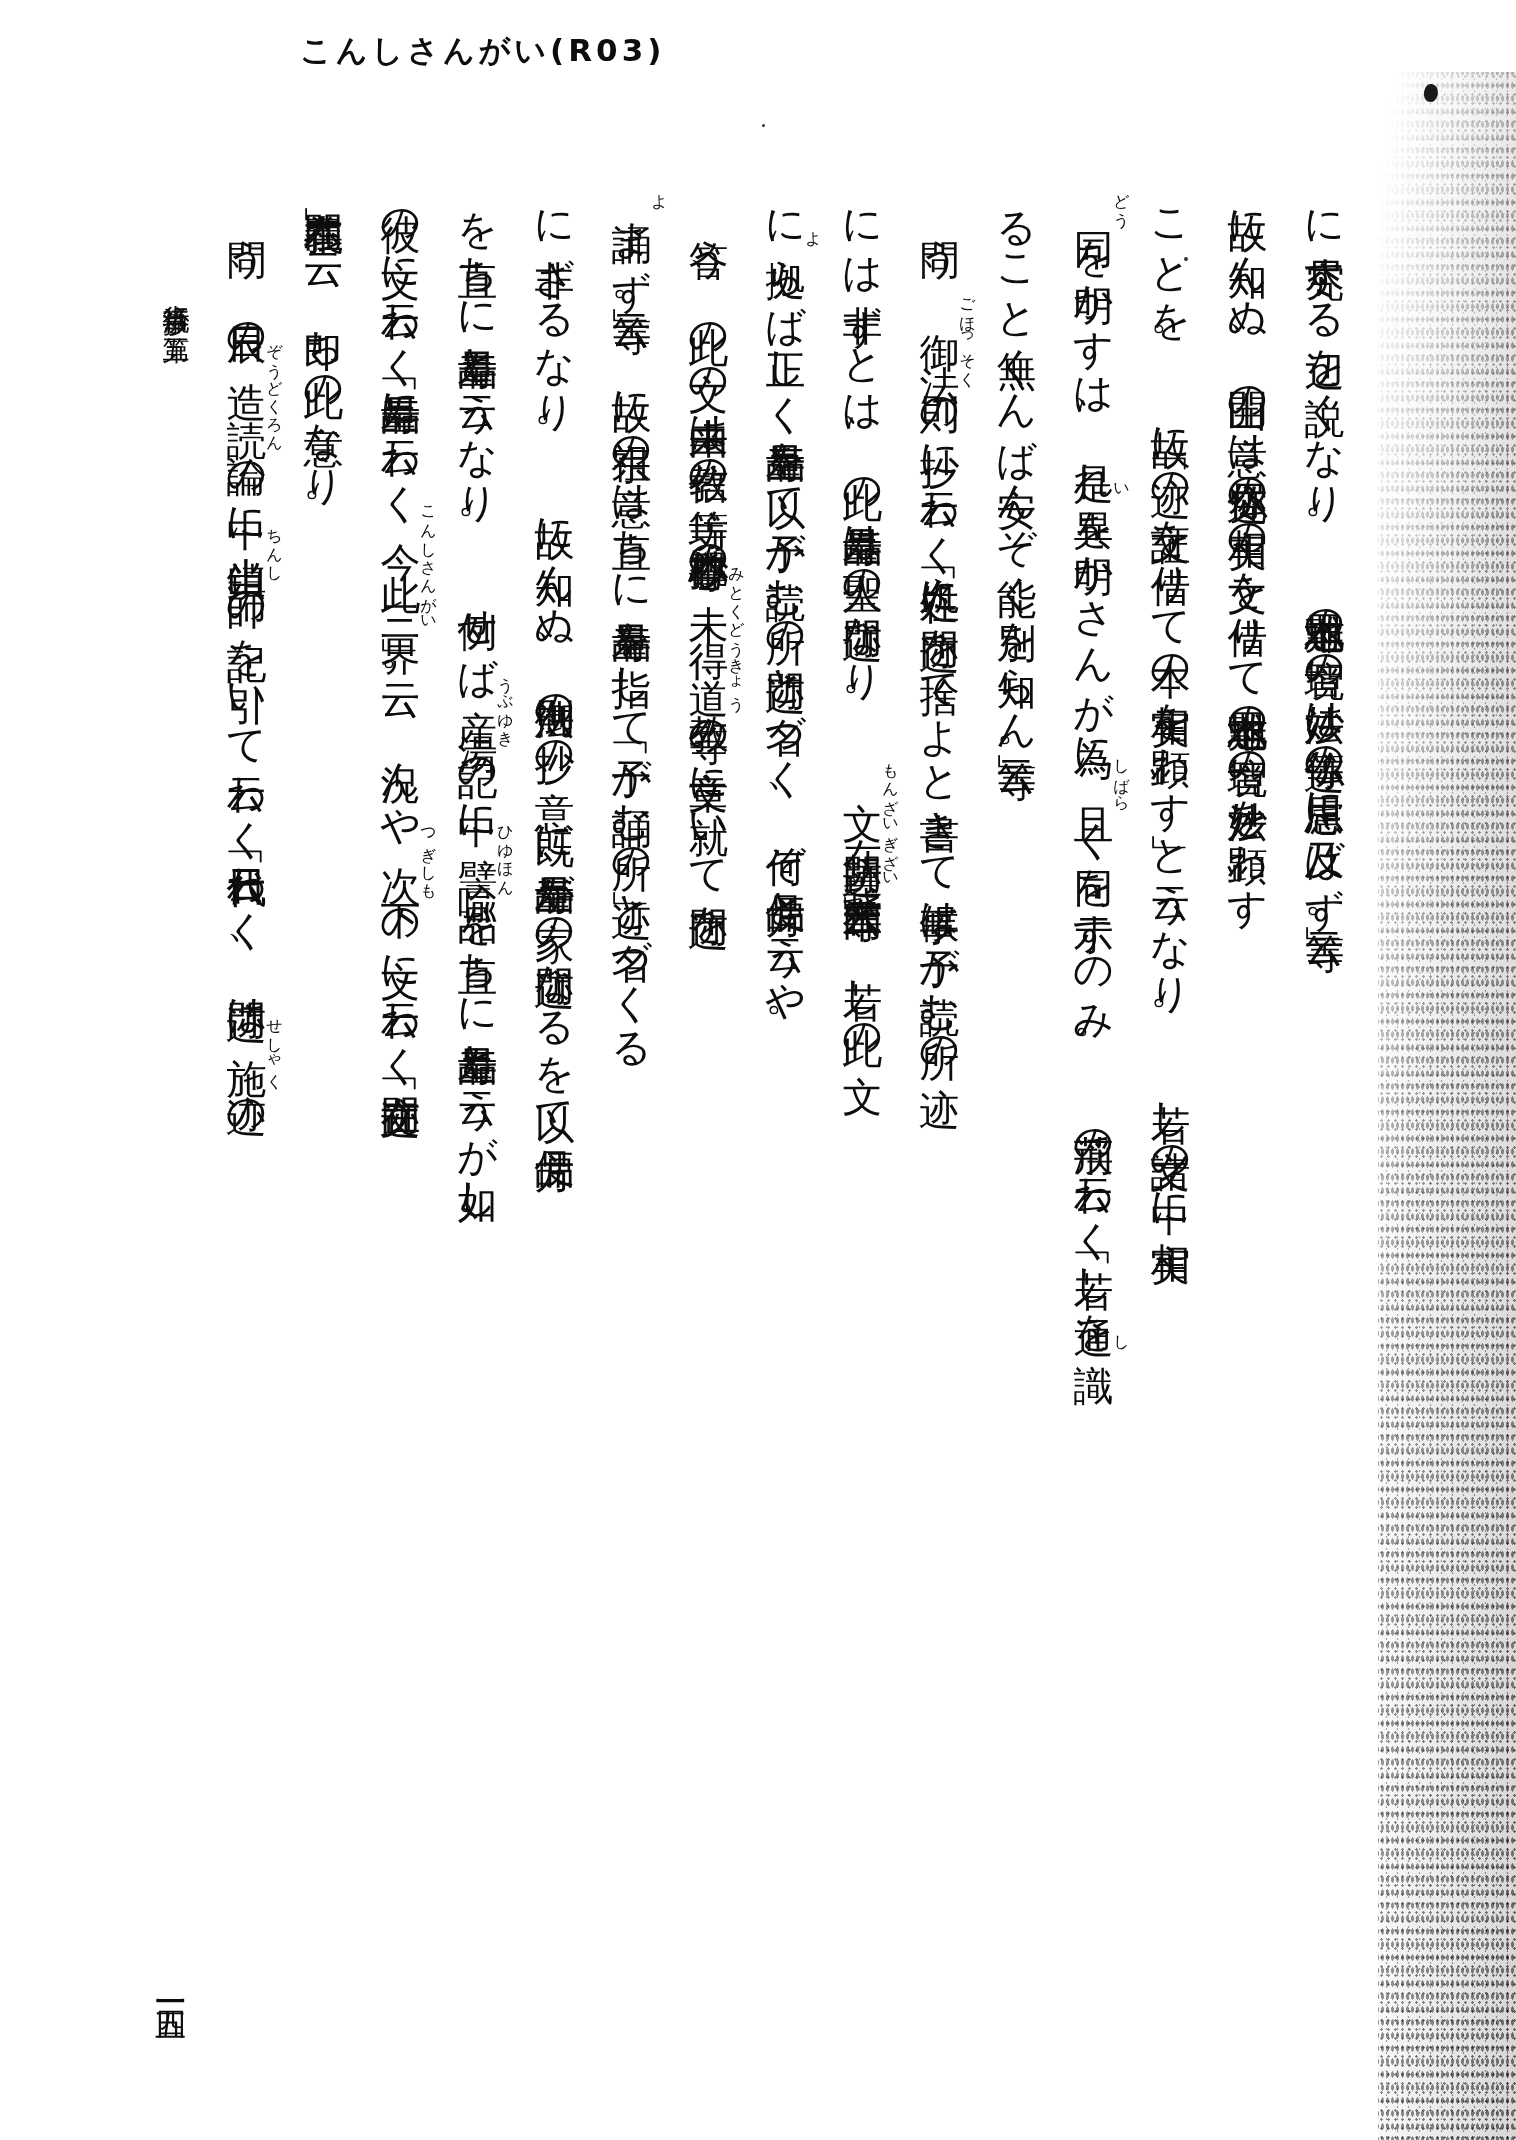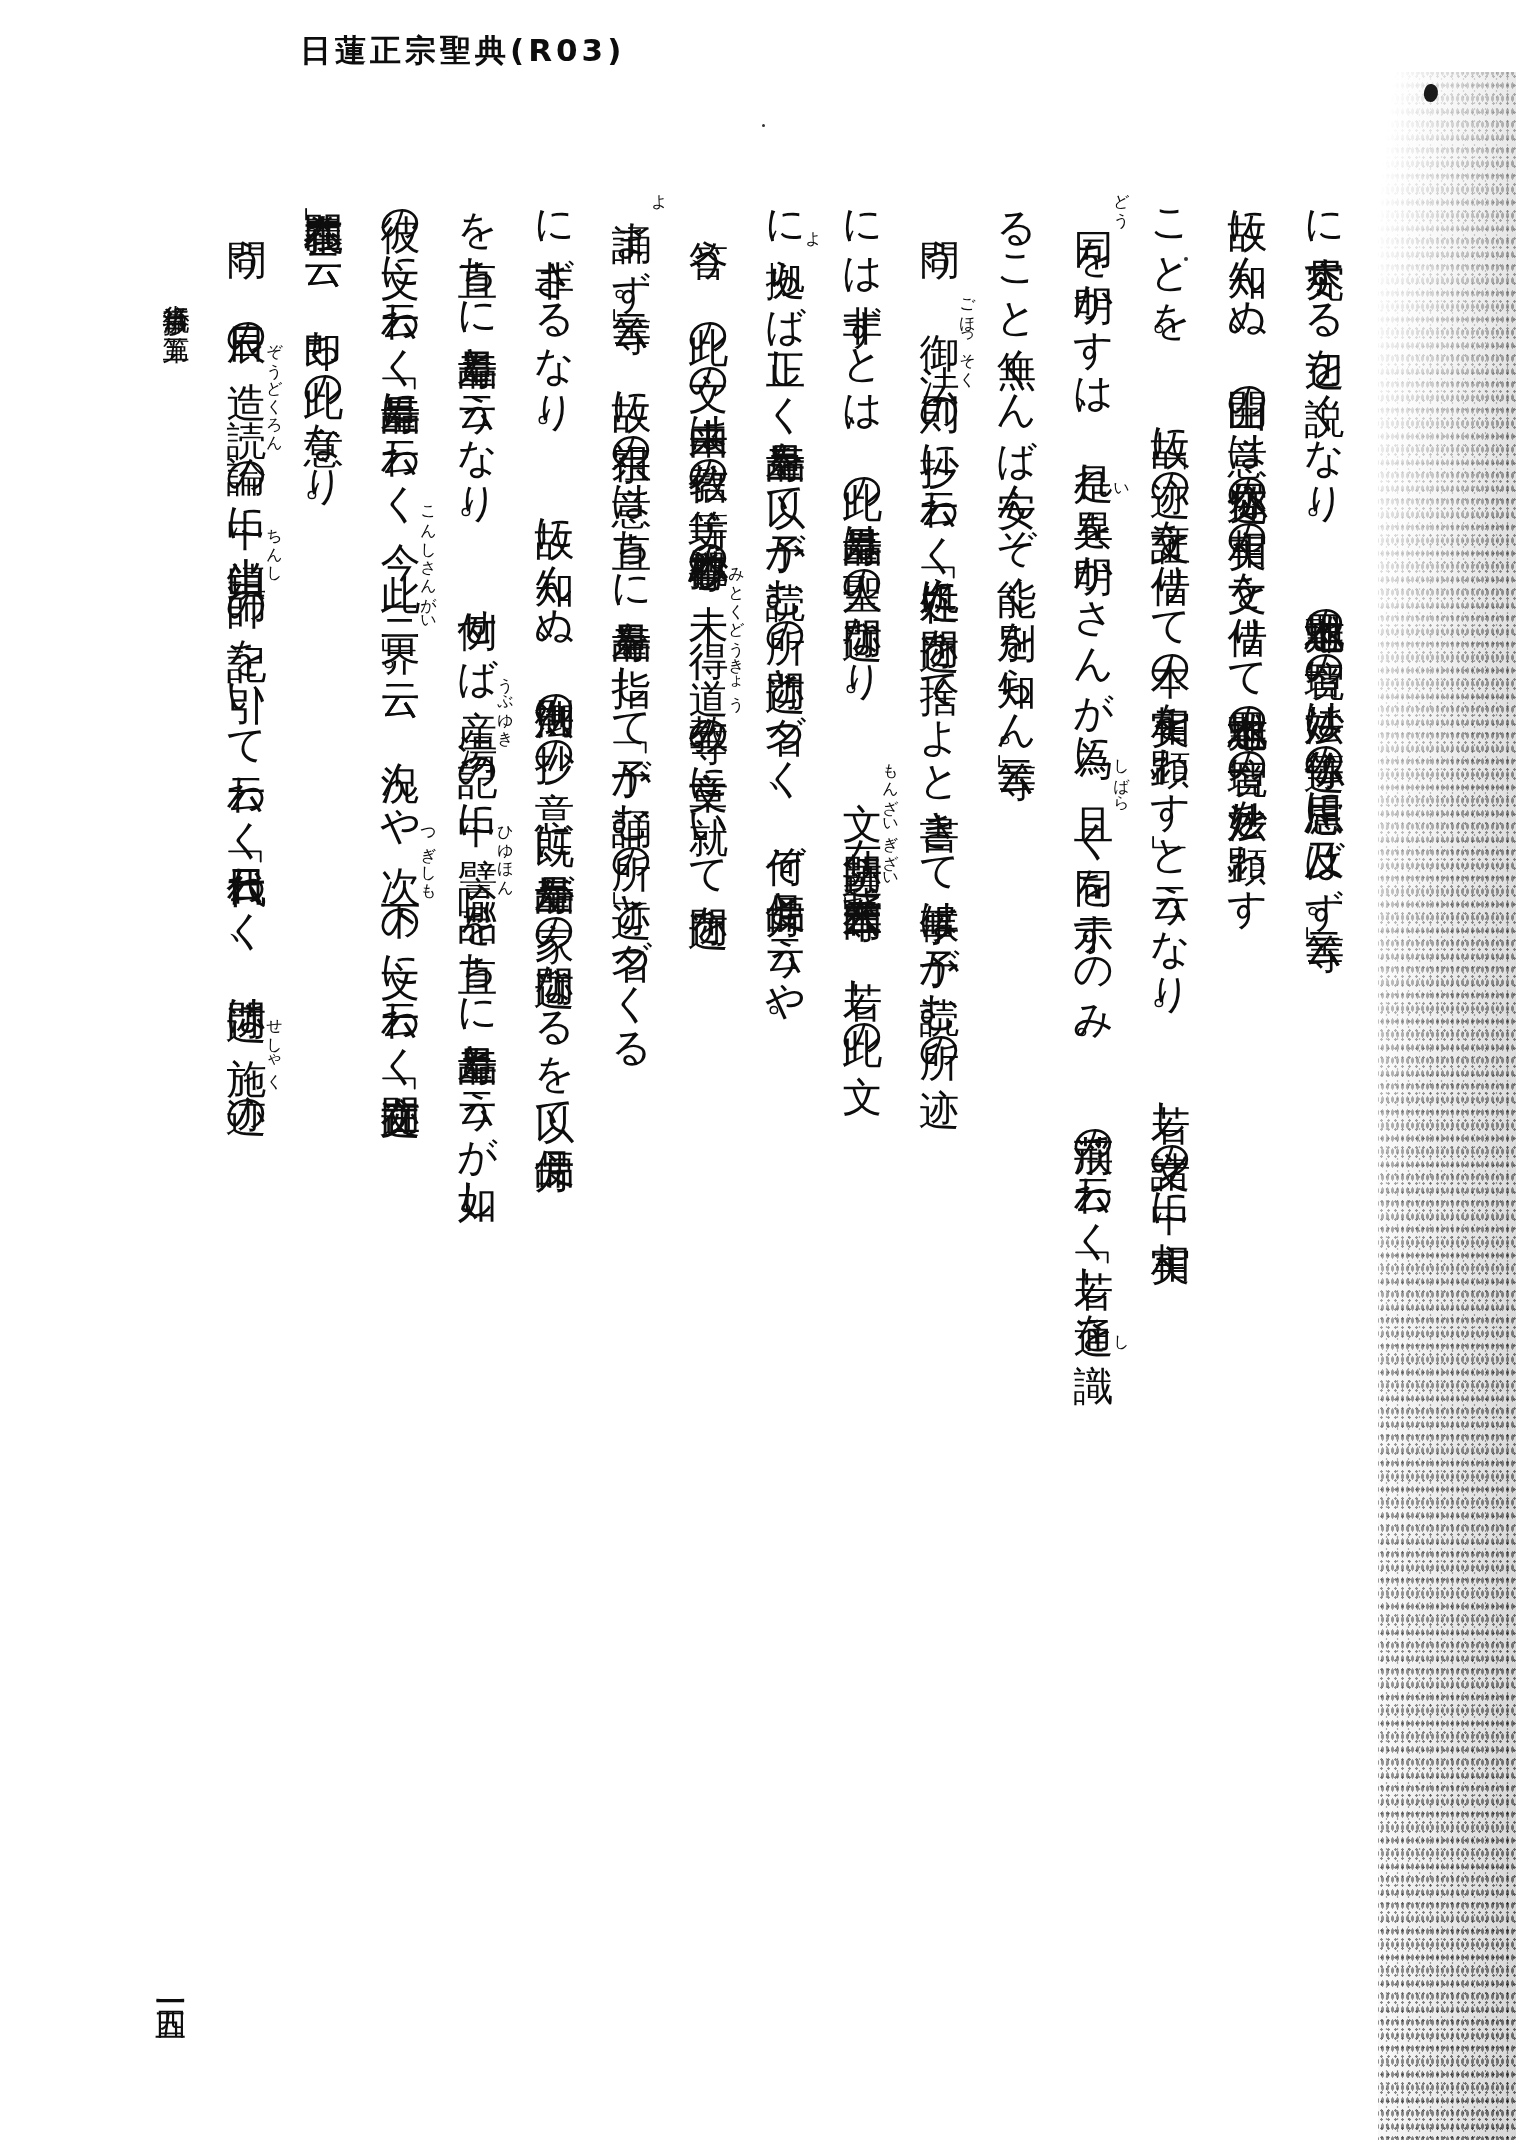--- a/index.html
+++ b/index.html
@@ -98,21 +98,21 @@
   }
   .speck { position: absolute; background: #333; border-radius: 50%; }
   .speck.s1 { left: 1184px; top: 257px; width: 4px; height: 4px; }
   .speck.s2 { left: 762px;  top: 124px; width: 3px; height: 3px; }
 </style>
 </head>
 <body>
 
 <div class="page">
 
-  <div class="header-title">日蓮正宗聖典(R03)</div>
+  <div class="header-title">こんしさんがい(R03)</div>
 
   <div class="text-block">
       <div class="col">に究尽する辺を説くなり。　本地難思の境智の妙法は迹仏等の思慮に及ばず」等云云。</div>
       <div class="col">故に知んぬ、開山の意は迹仏究尽の実相の文を借りて本地難思の境智の妙法を顕わす</div>
       <div class="col">ことを。　故に「迹の文証を借りて本の実相を顕わす」と云うなり。　若し諸文の中に実相</div>
       <div class="col"><ruby>同<rt>どう</rt></ruby>を明かすは、是れ<ruby>異<rt>い</rt></ruby>を明かさんが為に<ruby>且<rt>しばら</rt></ruby>く同を示すのみ。　荊渓の云わく「若し通を<ruby>識<rt>し</rt></ruby></div>
       <div class="col">ること無くんば安んぞ能く別を知らん」等云云。</div>
       <div class="col indent">問う、<ruby>御法則<rt>ごほっそく</rt></ruby>の抄に云わく「在々処々に迹門を捨てよと書きて候事は予が読む所の迹</div>
       <div class="col">には非ずとは、此の寿量品は聖人の迹門なり。　<ruby>文在<rt>もんざい</rt></ruby>迹門<ruby>義在<rt>ぎざい</rt></ruby>本門」等云云。　若し此の文</div>
       <div class="col">に<ruby>拠<rt>よ</rt></ruby>らば正しく寿量品を以て予が読む所の迹門と名づく、何ぞ方便品と云うや。</div>

